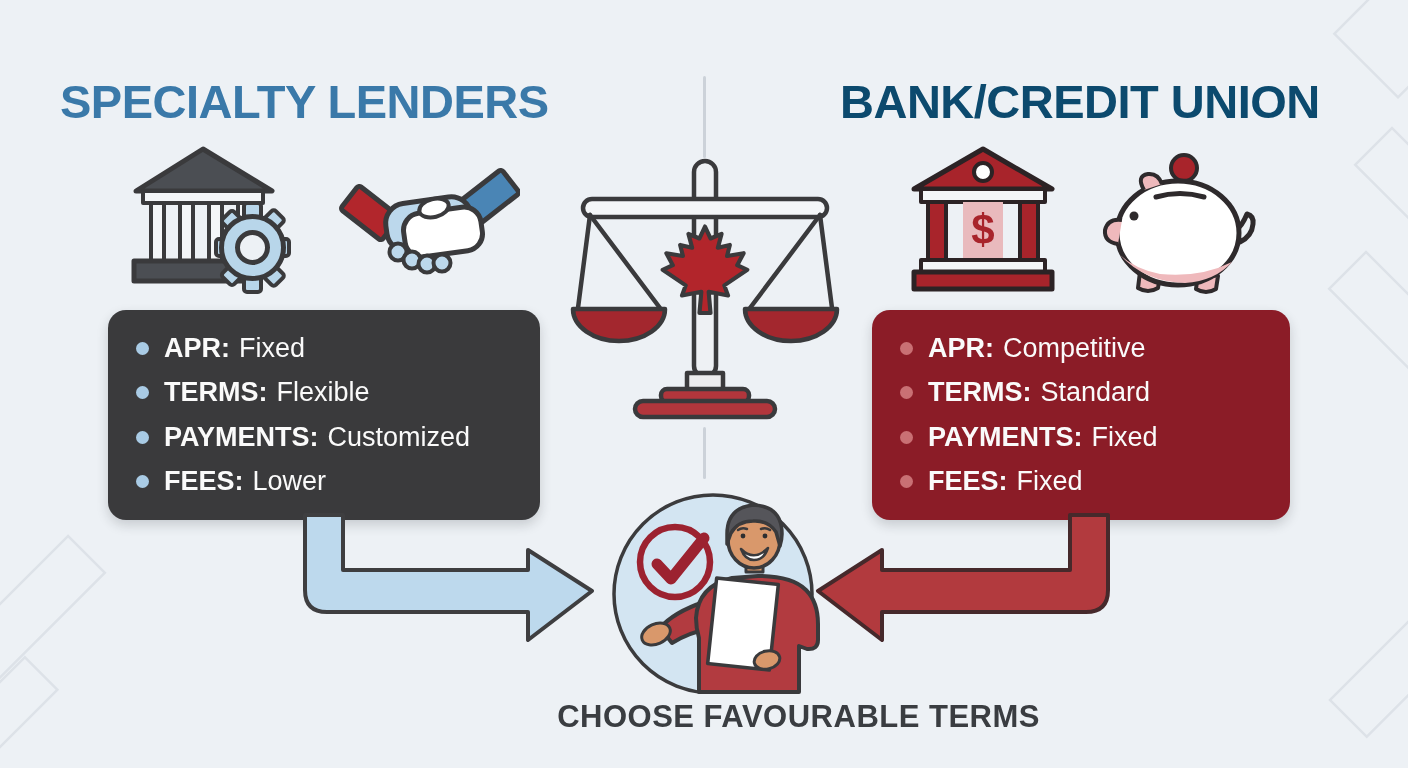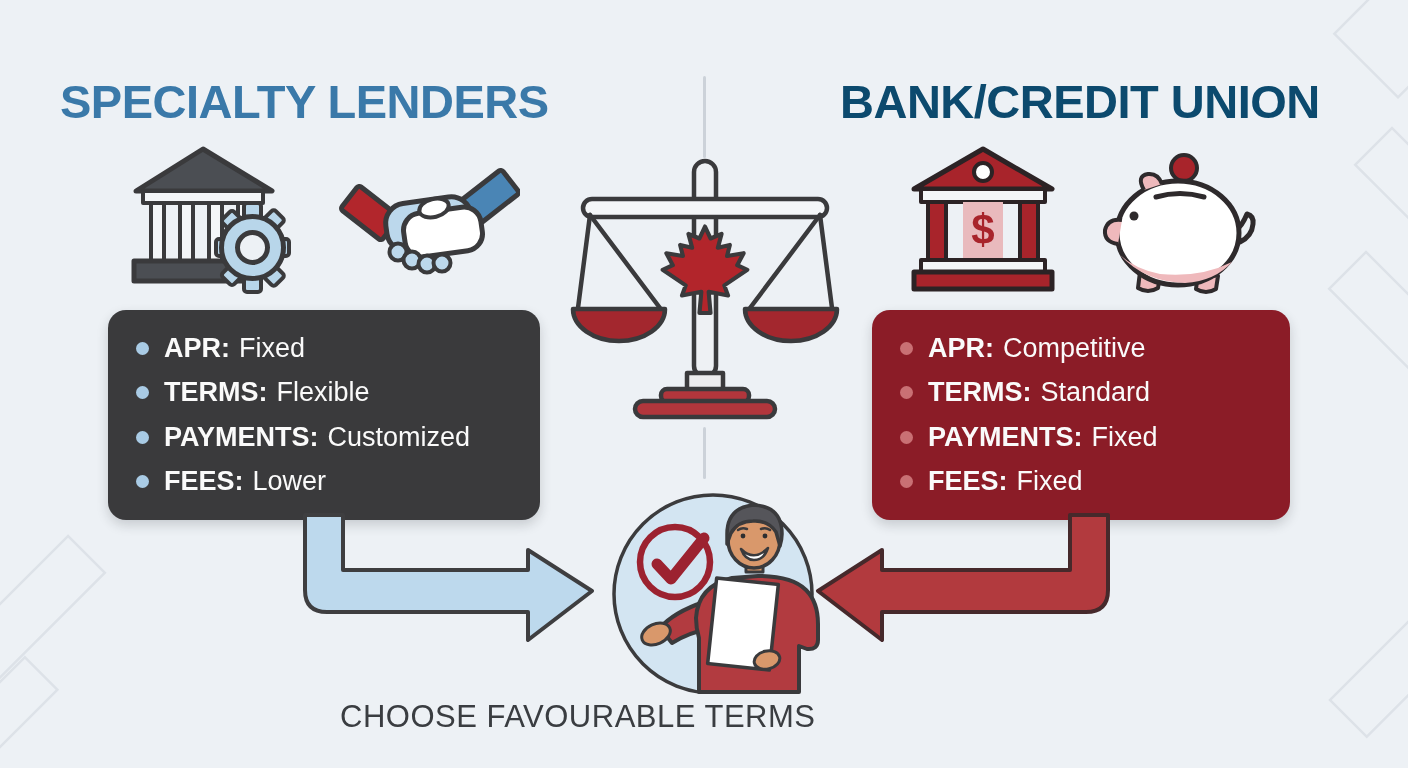--- a/index.html
+++ b/index.html
@@ -15,22 +15,22 @@
   .infobox{position:absolute;top:310px;height:210px;border-radius:18px;box-shadow:0 5px 12px rgba(30,35,40,.18);
            display:flex;flex-direction:column;justify-content:space-evenly;padding:10px 0;box-sizing:border-box;}
   .infobox.left{left:108px;width:432px;background:#3a3a3c;}
   .infobox.right{left:872px;width:418px;background:#8b1c27;}
   .row{display:flex;align-items:center;padding-left:28px;font-size:27px;color:#fafafa;}
   .dot{width:13px;height:13px;border-radius:50%;margin-right:15px;flex:0 0 auto;}
   .infobox.left .dot{background:#a9cbe5;}
   .infobox.right .dot{background:#c97074;}
   .lbl{font-weight:bold;margin-right:9px;}
   .icon-abs{position:absolute;}
-  .caption{position:absolute;left:340px;top:699px;width:700px;text-align:left;
-           font-size:31px;font-weight:normal;color:#3a3d41;letter-spacing:0.5px;}
+  .caption{position:absolute;left:340px;top:699px;width:700px;text-align:right;
+           font-size:31px;font-weight:bold;color:#3a3d41;letter-spacing:0.5px;}
 </style>
 </head>
 <body>
 
 <div class="canvas">
 
   <svg class="deco" viewBox="0 0 1408 768">
     <g fill="none" stroke="#dde2e8" stroke-width="2.5">
       <rect x="0" y="0" width="150" height="52" transform="translate(1392,128) rotate(45)"></rect>
       <rect x="0" y="0" width="150" height="52" transform="translate(1366,252) rotate(45)"></rect>

